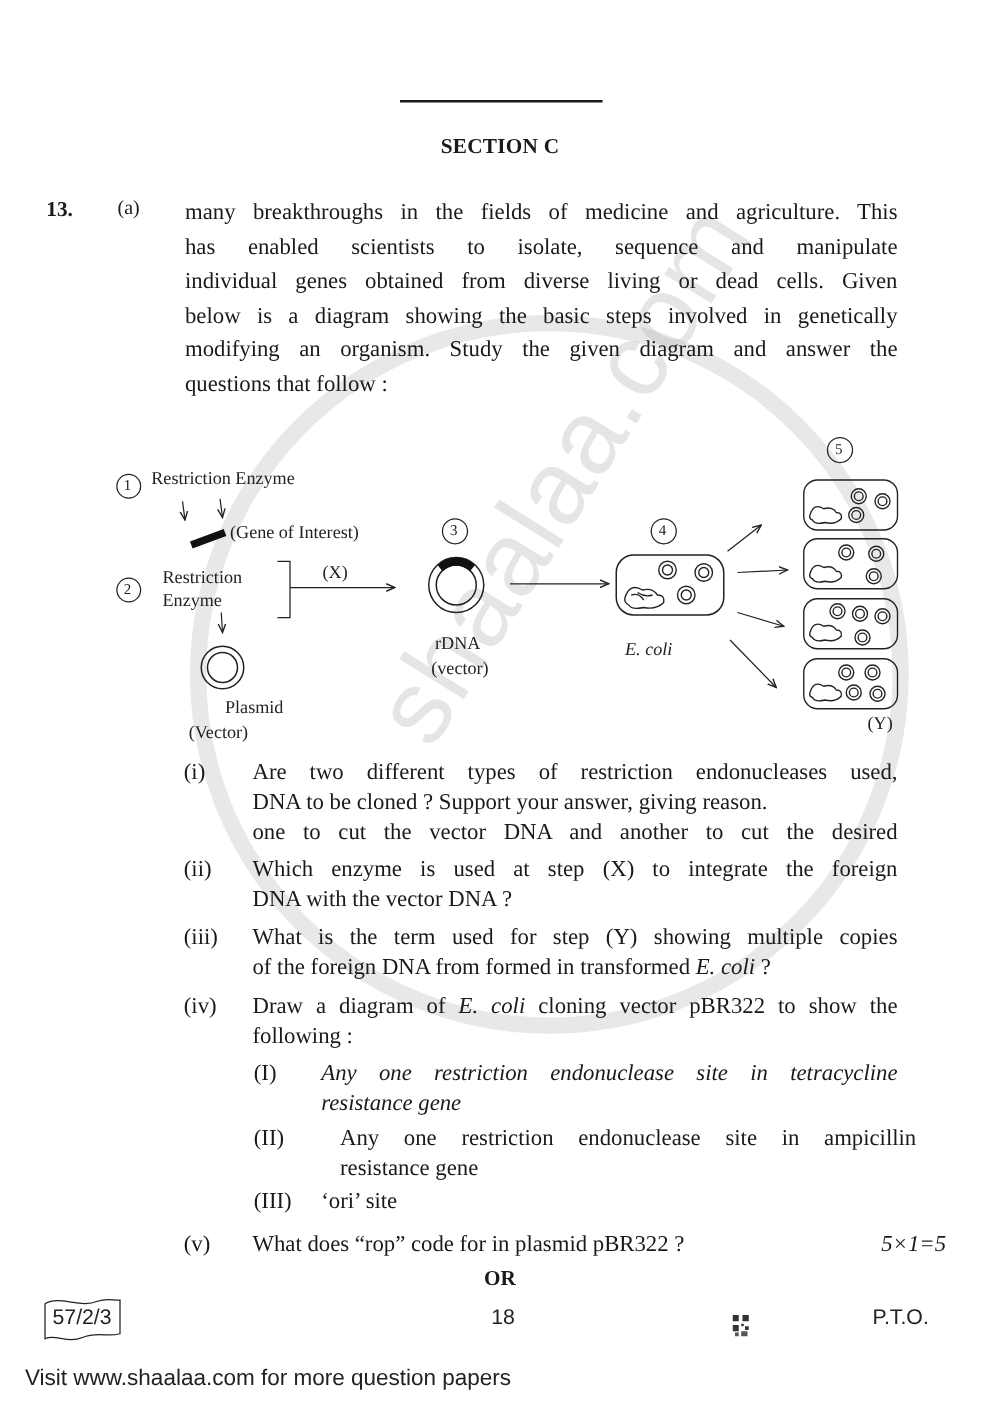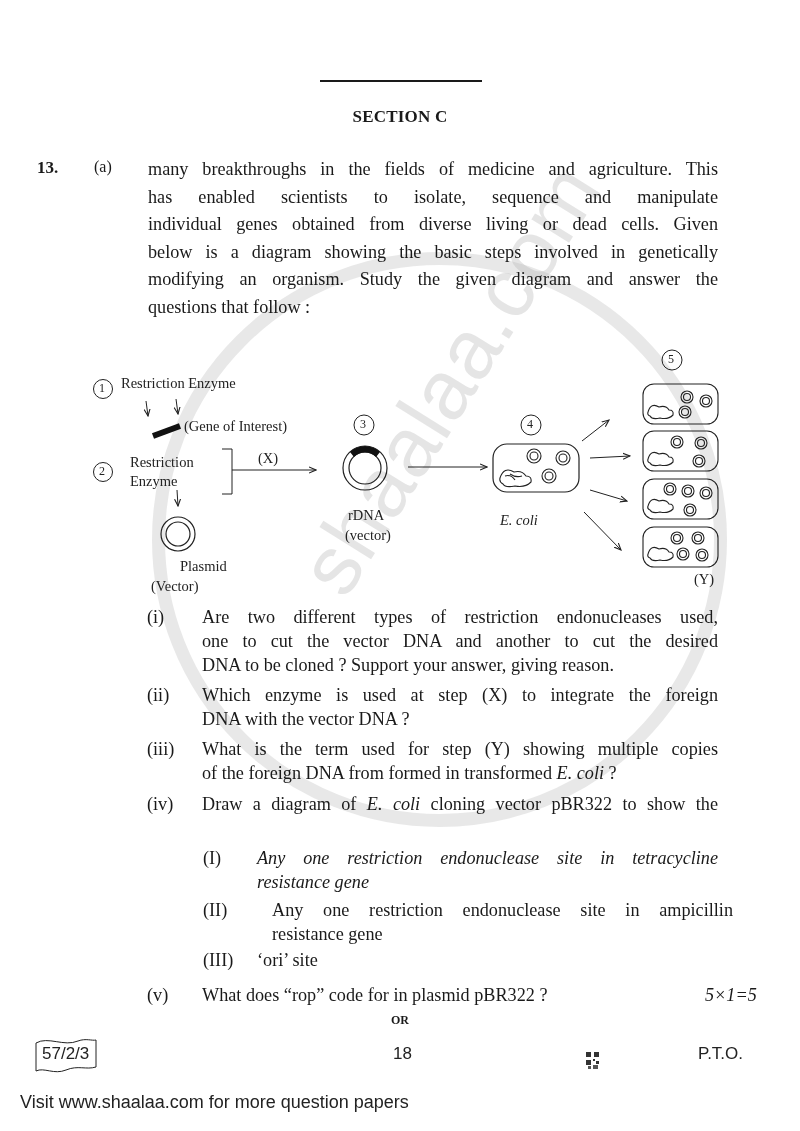--- a/index.html
+++ b/index.html
@@ -25,21 +25,21 @@
   .diag { font-family:"Liberation Serif",serif; font-size:14.5px; color:#222; }
   .diag-italic { font-style:italic; }
 
   .items { font-family:"Liberation Serif",serif; font-size:18.2px; line-height:24px; }
   .item-label { position:absolute; }
   .item-text { position:absolute; text-align:justify; }
   .item-text span.l { display:block; text-align:justify; text-align-last:justify; }
   .item-text span.l.last { text-align-last:left; }
 
   .marks { font-style:italic; }
-  .or { left:0; width:800px; top:1013px; text-align:center; font-weight:bold; font-size:12px; font-family:"Liberation Serif",serif; }
+  .or { left:0; width:800px; top:1013px; text-align:center; font-weight:bold; font-size:17px; font-family:"Liberation Serif",serif; }
   .footer-text { font-family:"Liberation Sans",sans-serif; font-size:17px; color:#222; }
   .visit { left:20px; top:1092px; font-family:"Liberation Sans",sans-serif; font-size:18px; color:#222; }
 </style>
 </head>
 <body>
 
 <div class="page">
 
   <div class="abs watermark-ring"></div>
   <div class="abs watermark-text">shaalaa.com</div>
@@ -179,39 +179,40 @@
     <div class="abs diag-italic" style="left:500px;top:512px;">E. coli</div>
     <div class="abs" style="left:668px;top:352px;font-size:12px;">5</div>
     <div class="abs" style="left:694px;top:571px;">(Y)</div>
   </div>
 
   <div class="abs items" style="left:0;top:0;width:800px;height:1010px;">
 
     <div class="item-label" style="left:147px;top:605px;">(i)</div>
     <div class="item-text" style="left:202px;top:605px;width:516px;">
       <span class="l">Are two different types of restriction endonucleases used,</span>
+      <span class="l last">DNA to be cloned ? Support your answer, giving reason.</span>
       <span class="l">one to cut the vector DNA and another to cut the desired</span>
-      <span class="l last">DNA to be cloned ? Support your answer, giving reason.</span>
     </div>
 
     <div class="item-label" style="left:147px;top:683px;">(ii)</div>
     <div class="item-text" style="left:202px;top:683px;width:516px;">
       <span class="l">Which enzyme is used at step (X) to integrate the foreign</span>
       <span class="l last">DNA with the vector DNA ?</span>
     </div>
 
     <div class="item-label" style="left:147px;top:737px;">(iii)</div>
     <div class="item-text" style="left:202px;top:737px;width:516px;">
       <span class="l">What is the term used for step (Y) showing multiple copies</span>
       <span class="l last"><span>of the foreign DNA from formed in transformed</span> <i>E. coli</i><span> ?</span></span>
     </div>
 
     <div class="item-label" style="left:147px;top:792px;">(iv)</div>
     <div class="item-text" style="left:202px;top:792px;width:516px;">
       <span class="l"><span>Draw a diagram of</span> <i>E. coli</i> <span>cloning vector pBR322 to show the</span></span>
+      <span class="l last">following :</span>
     </div>
 
     <div class="item-label" style="left:203px;top:846px;">(I)</div>
     <div class="item-text" style="left:257px;top:846px;width:461px;font-style:italic;">
       <span class="l">Any one restriction endonuclease site in tetracycline</span>
       <span class="l last">resistance gene</span>
     </div>
 
     <div class="item-label" style="left:203px;top:898px;">(II)</div>
     <div class="item-text" style="left:272px;top:898px;width:461px;font-family:Liberation Serif, serif;">

